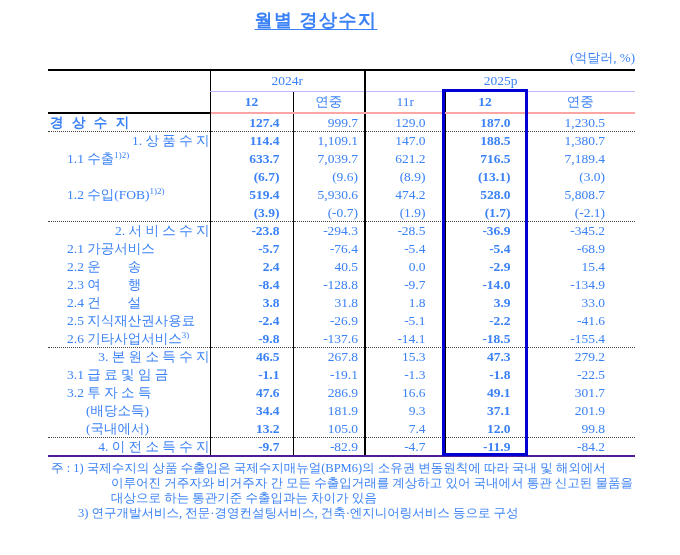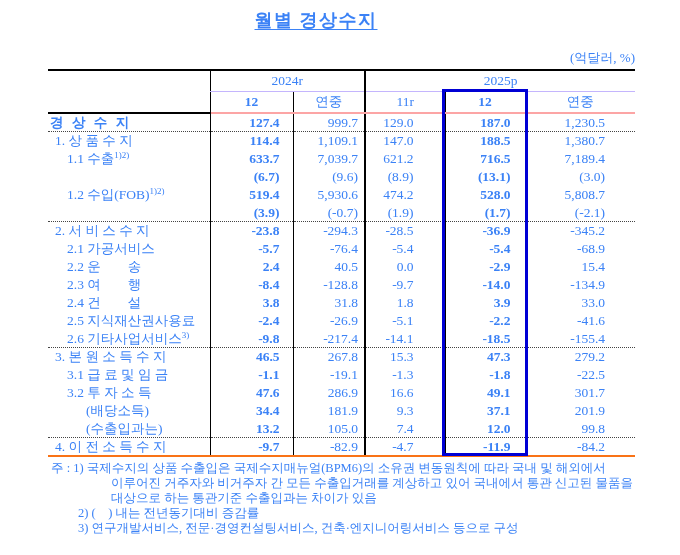--- a/index.html
+++ b/index.html
@@ -30,31 +30,31 @@
   th.gl2 { border-left:2px solid #000; }
   tr.subrow th { border-bottom:2px solid #fca5a5; }
   tr.subrow th.s0, tr.subrow th.s1 { border-left:1px solid #000; }
   tr.subrow th.s2 { border-left:2px solid #000; }
   tr.subrow th.s3, tr.subrow th.s4 { border-left:1px solid #000; }
   tr.subrow th.bold { font-weight:bold; }
 
   tbody tr { height:18px; }
   tbody td { padding:0; vertical-align:middle; line-height:17px; }
   tbody tr.dotted td { border-bottom:1px dotted #444; }
-  tbody tr:last-child td { border-bottom:2px solid #f97316; }
+  tbody tr:last-child td { border-bottom:2px solid #4c1d95; }
   td.lbl { white-space:pre; overflow:hidden; }
   td.ind0 { padding-left:2px; }
-  td.ind1 { padding-left:7px; }
+  td.ind1 { padding-left:7px;text-align:right; }
   td.ind2 { padding-left:19px; }
   td.ind3 { padding-left:38px; }
   tr.total td.lbl { font-weight:bold; letter-spacing:2.5px; }
   td.val { text-align:right; }
   td.c0 { border-left:1px solid #000; padding-right:13px; font-weight:bold; }
   td.c1 { border-left:1px solid #000; padding-right:6px; }
-  td.c2 { border-left:2px solid #000; padding-right:31px; }
+  td.c2 { border-left:2px solid #000; padding-right:19px; }
   td.c3 { border-left:1px solid #000; padding-right:14px; font-weight:bold; }
   td.c4 { border-left:1px solid #000; padding-right:30px; }
   sup { font-size:9px; line-height:0; }
 
   .hlbox {
     position:absolute; left:394px; top:20px; width:80px; height:361px;
     border:3px solid #0000d4; pointer-events:none;
   }
 
   .footnotes { margin-top:4px; font-size:12.5px; line-height:15px; white-space:pre; }
@@ -188,21 +188,21 @@
               <td class="lbl ind2"><span>2.5 지식재산권사용료</span></td>
               <td class="val c0">-2.4</td>
               <td class="val c1">-26.9</td>
               <td class="val c2">-5.1</td>
               <td class="val c3">-2.2</td>
               <td class="val c4">-41.6</td>
             </tr>
             <tr class="dotted ">
               <td class="lbl ind2"><span>2.6 기타사업서비스</span><sup>3)</sup></td>
               <td class="val c0">-9.8</td>
-              <td class="val c1">-217.4</td>
+              <td class="val c1">-137.6</td>
               <td class="val c2">-14.1</td>
               <td class="val c3">-18.5</td>
               <td class="val c4">-155.4</td>
             </tr>
             <tr class="">
               <td class="lbl ind1"><span>3. 본 원 소 득 수 지</span></td>
               <td class="val c0">46.5</td>
               <td class="val c1">267.8</td>
               <td class="val c2">15.3</td>
               <td class="val c3">47.3</td>
@@ -226,34 +226,34 @@
             </tr>
             <tr class="">
               <td class="lbl ind3"><span>(배당소득)</span></td>
               <td class="val c0">34.4</td>
               <td class="val c1">181.9</td>
               <td class="val c2">9.3</td>
               <td class="val c3">37.1</td>
               <td class="val c4">201.9</td>
             </tr>
             <tr class="dotted ">
-              <td class="lbl ind3"><span>(수출입과는)</span></td>
+              <td class="lbl ind3"><span>(국내에서)</span></td>
               <td class="val c0">13.2</td>
               <td class="val c1">105.0</td>
               <td class="val c2">7.4</td>
               <td class="val c3">12.0</td>
               <td class="val c4">99.8</td>
             </tr>
             <tr class="">
               <td class="lbl ind1"><span>4. 이 전 소 득 수 지</span></td>
               <td class="val c0">-9.7</td>
               <td class="val c1">-82.9</td>
               <td class="val c2">-4.7</td>
               <td class="val c3">-11.9</td>
               <td class="val c4">-84.2</td>
             </tr>
           </tbody>
       </table>
       <div class="hlbox"></div>
     </div>
-    <div class="footnotes" id="footnotes"><div class="fn-line fn0">주 : 1) 국제수지의 상품 수출입은 국제수지매뉴얼(BPM6)의 소유권 변동원칙에 따라 국내 및 해외에서</div><div class="fn-line fn2">이루어진 거주자와 비거주자 간 모든 수출입거래를 계상하고 있어 국내에서 통관 신고된 물품을</div><div class="fn-line fn2">대상으로 하는 통관기준 수출입과는 차이가 있음</div><div class="fn-line fn1">2) (　) 내는 전년동기대비 증감률</div><div class="fn-line fn1">3) 연구개발서비스, 전문·경영컨설팅서비스, 건축·엔지니어링서비스 등으로 구성</div></div>
+    <div class="footnotes" id="footnotes"><div class="fn-line fn0">주 : 1) 국제수지의 상품 수출입은 국제수지매뉴얼(BPM6)의 소유권 변동원칙에 따라 국내 및 해외에서</div><div class="fn-line fn2">이루어진 거주자와 비거주자 간 모든 수출입거래를 계상하고 있어 국내에서 통관 신고된 물품을</div><div class="fn-line fn2">대상으로 하는 통관기준 수출입과는 차이가 있음</div><div class="fn-line fn1">3) 연구개발서비스, 전문·경영컨설팅서비스, 건축·엔지니어링서비스 등으로 구성</div></div>
   </div>
 </div>
 
 </body></html>

